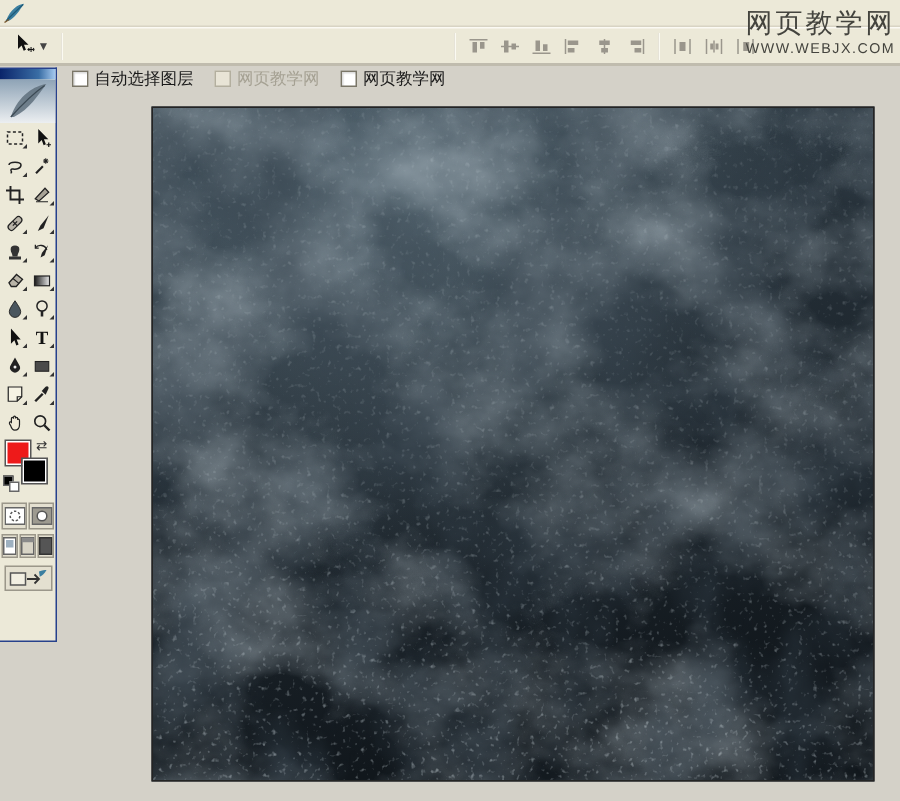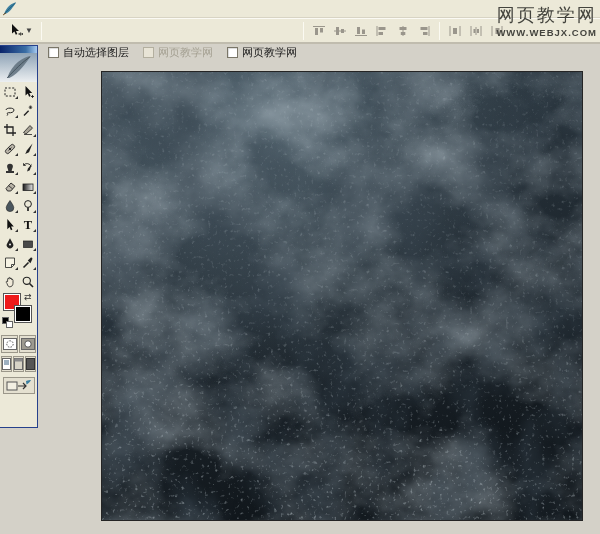--- a/index.html
+++ b/index.html
@@ -60,21 +60,21 @@
     display: inline-flex; align-items: center; justify-content: center;
     padding: 0;
   }
 
   
   .watermark {
     position: absolute; right: 3px; top: 4px; z-index: 20;
     text-align: center; color: #44443e; line-height: 1.25;
   }
   .watermark .wm1 { font-size: 18px; letter-spacing: 2px; }
-  .watermark .wm2 { font-size: 9.5px; font-weight: bold; letter-spacing: 1px; }
+  .watermark .wm2 { font-size: 9.5px; font-weight: normal; letter-spacing: 1px; }
 
   
   .toolbox {
     position: absolute; left: 0; top: 45px; width: 38px; height: 383px;
     background: #ece9d8;
     border: 1px solid #26418c;
     border-left: none;
     z-index: 10;
     display: flex; flex-direction: column;
   }

